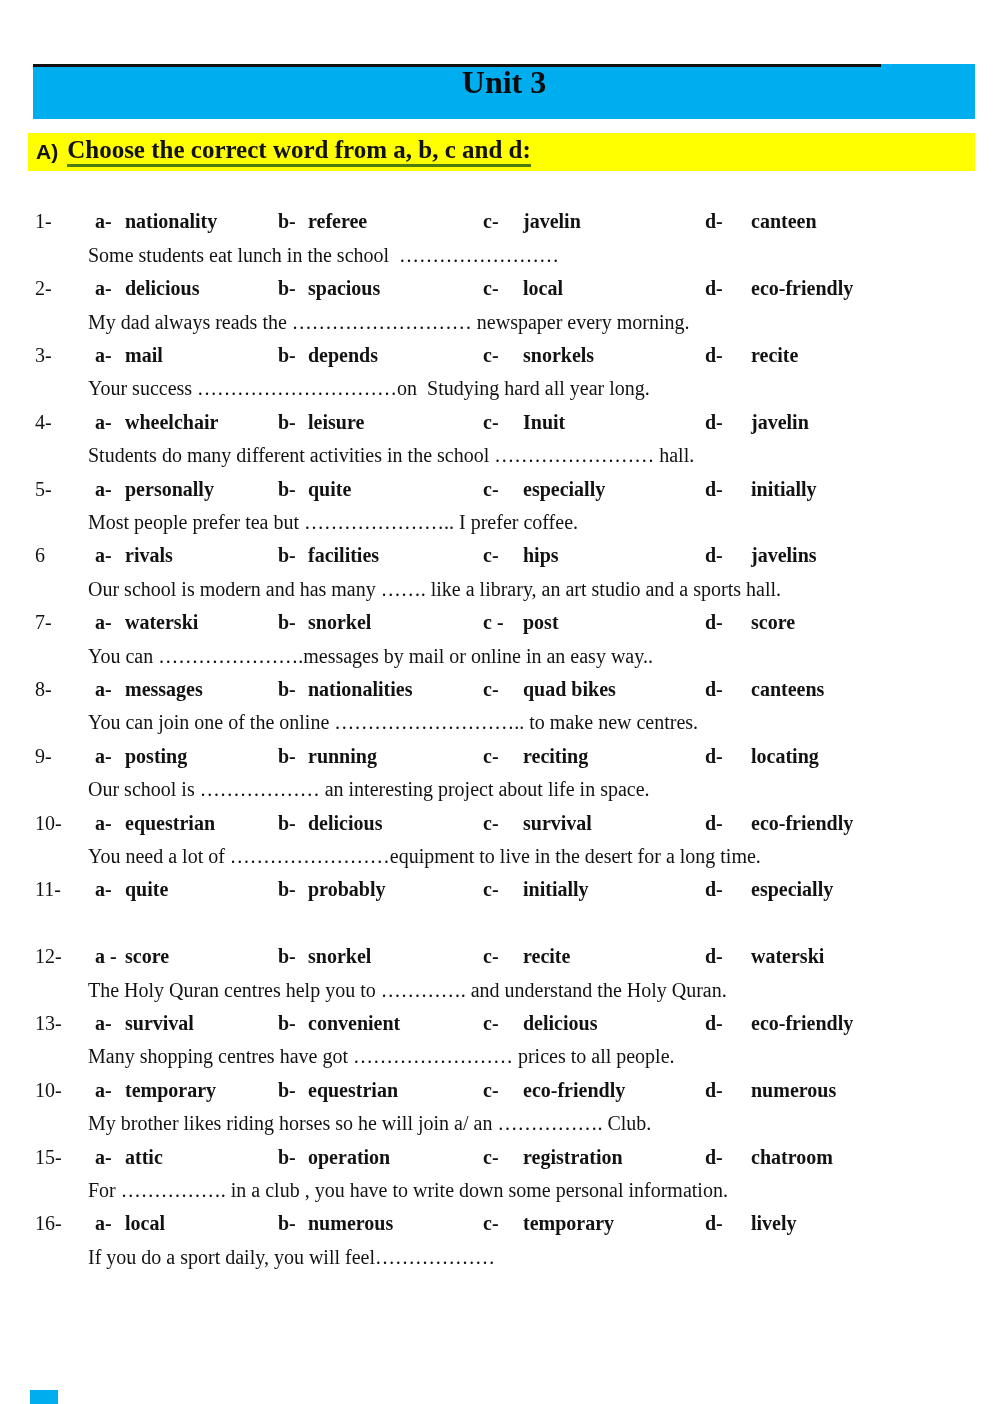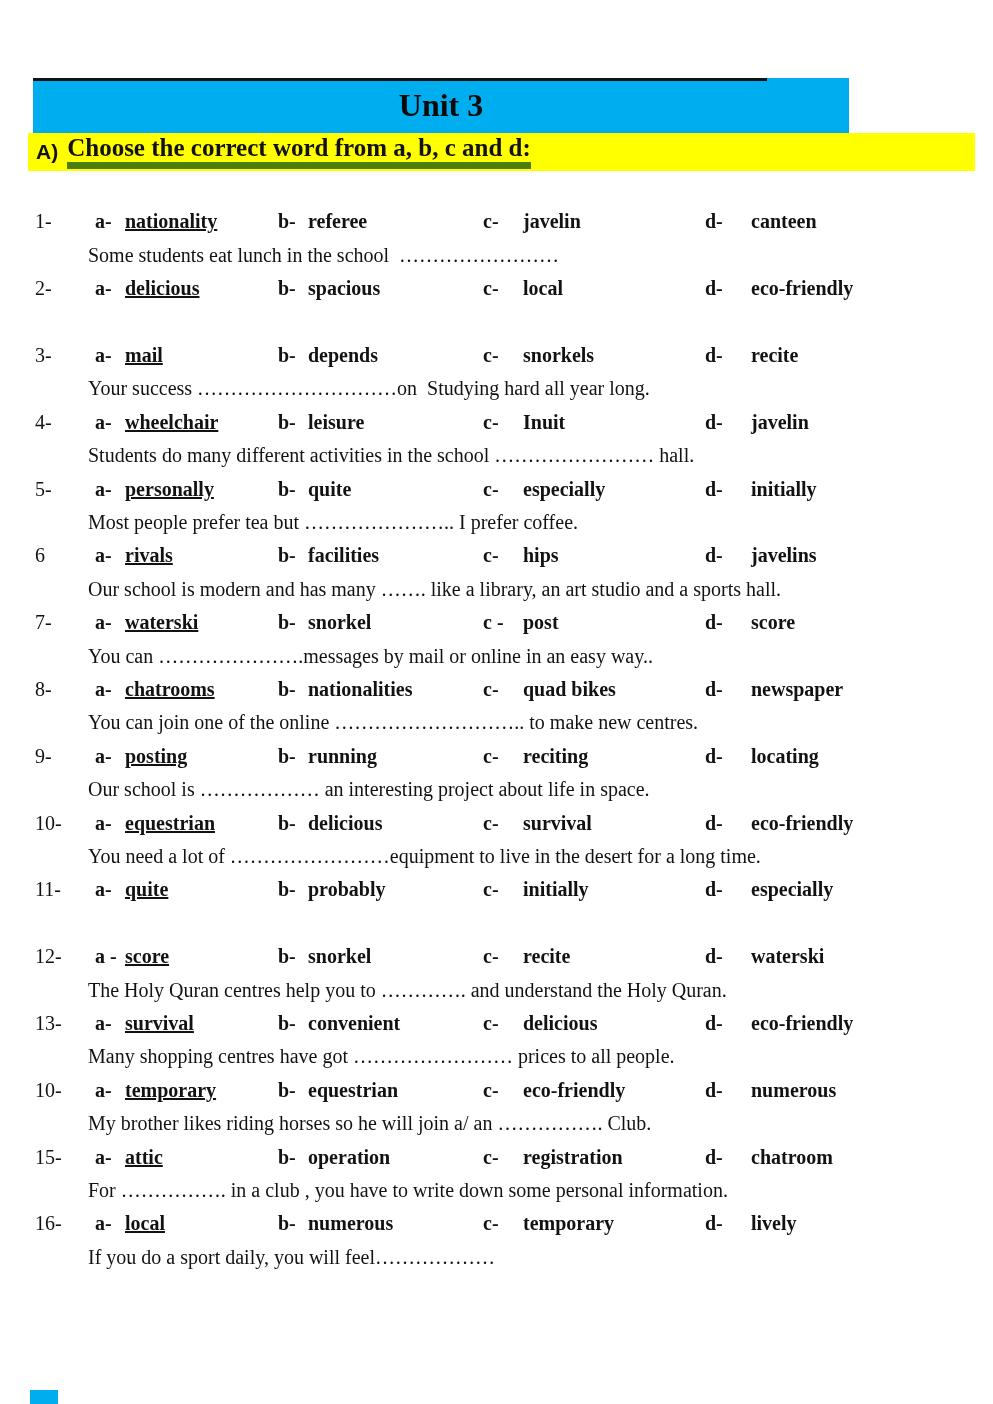--- a/index.html
+++ b/index.html
@@ -1,45 +1,45 @@
 <!DOCTYPE html>
 <html><head>
 <meta charset="utf-8">
 <style>
   html,body{margin:0;padding:0;}
   body{
     width:993px;height:1404px;position:relative;background:#ffffff;
     font-family:"Liberation Serif", serif;color:#121212;overflow:hidden;
   }
   .unit-bar{
-    position:absolute;left:33px;top:78px;width:816px;height:55px;
-    background:#00AEEF;display:flex;align-items:center;justify-content:center;
+    position:absolute;left:33px;top:64px;width:942px;height:55px;
+    background:#00AEEF;display:flex;justify-content:center;
   }
   .unit-bar::before{
     content:"";position:absolute;top:0;left:0;width:90%;height:3px;background:#111;
   }
   .unit-title{font-weight:bold;font-size:32px;color:#0b0b0b;}
   .section-bar{
     position:absolute;left:28px;top:133px;width:947px;height:38px;
     background:#FFFF00;display:flex;align-items:center;padding-left:8px;box-sizing:border-box;
   }
   .sec-label{
     font-family:"Liberation Sans", sans-serif;font-weight:bold;font-size:21px;margin-right:9px;
   }
   .sec-heading{
-    font-weight:bold;font-size:25px;border-bottom:7px solid #4d7c0f;padding-bottom:1px;line-height:1.05;
+    font-weight:bold;font-size:25px;border-bottom:3px solid #4d7c0f;padding-bottom:1px;line-height:1.05;
   }
   .questions{position:absolute;left:0;top:172px;width:993px;}
   .q{position:relative;height:66.8px;}
   .q-line{position:absolute;left:0;top:0;width:100%;height:33.4px;font-size:20px;line-height:33.4px;white-space:pre;}
   .q-num{position:absolute;left:35px;}
   .q-text{position:absolute;left:88px;}
   .opts{position:absolute;left:0;top:33.4px;width:100%;height:33.4px;font-size:20px;line-height:33.4px;font-weight:bold;white-space:pre;}
   .opt{position:absolute;}
-  .opt-0{left:95px;text-decoration:underline;}
+  .opt-0{left:95px;}
   .opt-1{left:278px;}
   .opt-2{left:483px;}
   .opt-3{left:705px;}
   .opt .k{display:inline-block;min-width:30px;}
   .opt-2 .k{min-width:40px;}
   .opt-3 .k{min-width:46px;}
   .page-frag{
     position:absolute;left:30px;top:1390px;width:28px;height:14px;background:#00AEEF;
   }
 </style>
@@ -60,20 +60,21 @@
     <div class="q-line">
       <span class="q-num">1-</span>
       <span class="q-text">Some students eat lunch in the school  ……………………</span>
     </div>
     <div class="opts"><span class="opt opt-0"><span class="k">a-</span><span class="w">nationality</span></span><span class="opt opt-1"><span class="k">b-</span><span class="w">referee</span></span><span class="opt opt-2"><span class="k">c-</span><span class="w">javelin</span></span><span class="opt opt-3"><span class="k">d-</span><span class="w">canteen</span></span></div>
   </div>
 
   <div class="q">
     <div class="q-line">
       <span class="q-num">2-</span>
+      <span class="q-text">My dad always reads the ……………………… newspaper every morning.</span>
     </div>
     <div class="opts"><span class="opt opt-0"><span class="k">a-</span><span class="w">delicious</span></span><span class="opt opt-1"><span class="k">b-</span><span class="w">spacious</span></span><span class="opt opt-2"><span class="k">c-</span><span class="w">local</span></span><span class="opt opt-3"><span class="k">d-</span><span class="w">eco-friendly</span></span></div>
   </div>
 
   <div class="q">
     <div class="q-line">
       <span class="q-num">3-</span>
       <span class="q-text">Your success …………………………on  Studying hard all year long.</span>
     </div>
     <div class="opts"><span class="opt opt-0"><span class="k">a-</span><span class="w">mail</span></span><span class="opt opt-1"><span class="k">b-</span><span class="w">depends</span></span><span class="opt opt-2"><span class="k">c-</span><span class="w">snorkels</span></span><span class="opt opt-3"><span class="k">d-</span><span class="w">recite</span></span></div>
@@ -109,21 +110,21 @@
       <span class="q-text">You can ………………….messages by mail or online in an easy way..</span>
     </div>
     <div class="opts"><span class="opt opt-0"><span class="k">a-</span><span class="w">waterski</span></span><span class="opt opt-1"><span class="k">b-</span><span class="w">snorkel</span></span><span class="opt opt-2"><span class="k">c -</span><span class="w">post</span></span><span class="opt opt-3"><span class="k">d-</span><span class="w">score</span></span></div>
   </div>
 
   <div class="q">
     <div class="q-line">
       <span class="q-num">8-</span>
       <span class="q-text">You can join one of the online ……………………….. to make new centres.</span>
     </div>
-    <div class="opts"><span class="opt opt-0"><span class="k">a-</span><span class="w">chatrooms</span></span><span class="opt opt-1"><span class="k">b-</span><span class="w">nationalities</span></span><span class="opt opt-2"><span class="k">c-</span><span class="w">quad bikes</span></span><span class="opt opt-3"><span class="k">d-</span><span class="w">newspaper</span></span></div>
+    <div class="opts"><span class="opt opt-0"><span class="k">a-</span><span class="w">messages</span></span><span class="opt opt-1"><span class="k">b-</span><span class="w">nationalities</span></span><span class="opt opt-2"><span class="k">c-</span><span class="w">quad bikes</span></span><span class="opt opt-3"><span class="k">d-</span><span class="w">canteens</span></span></div>
   </div>
 
   <div class="q">
     <div class="q-line">
       <span class="q-num">9-</span>
       <span class="q-text">Our school is ……………… an interesting project about life in space.</span>
     </div>
     <div class="opts"><span class="opt opt-0"><span class="k">a-</span><span class="w">posting</span></span><span class="opt opt-1"><span class="k">b-</span><span class="w">running</span></span><span class="opt opt-2"><span class="k">c-</span><span class="w">reciting</span></span><span class="opt opt-3"><span class="k">d-</span><span class="w">locating</span></span></div>
   </div>
 

